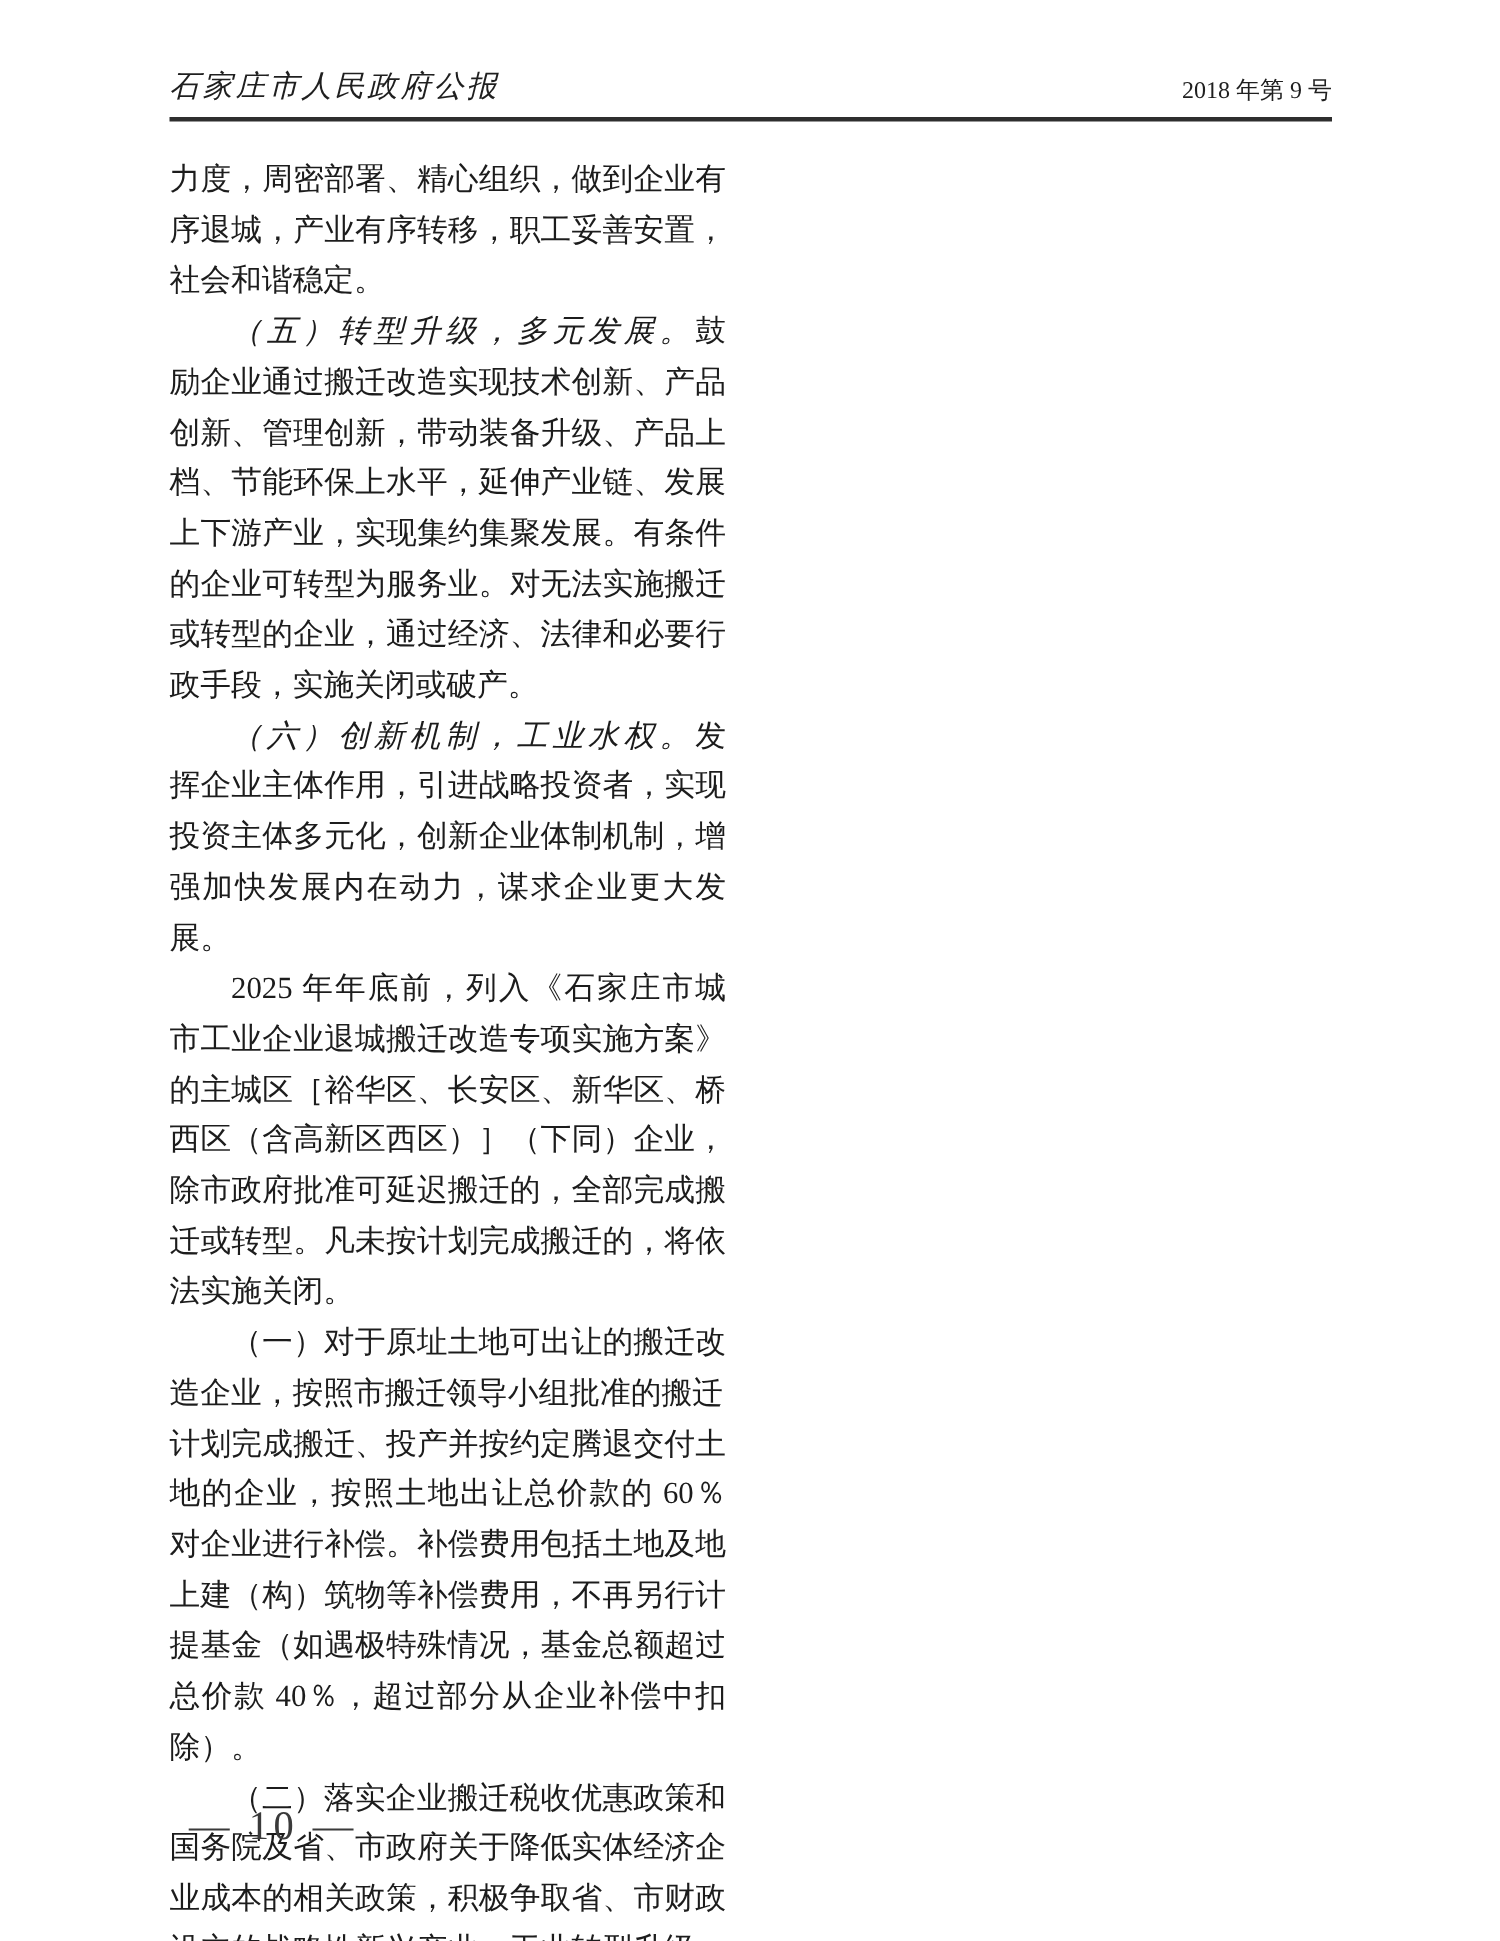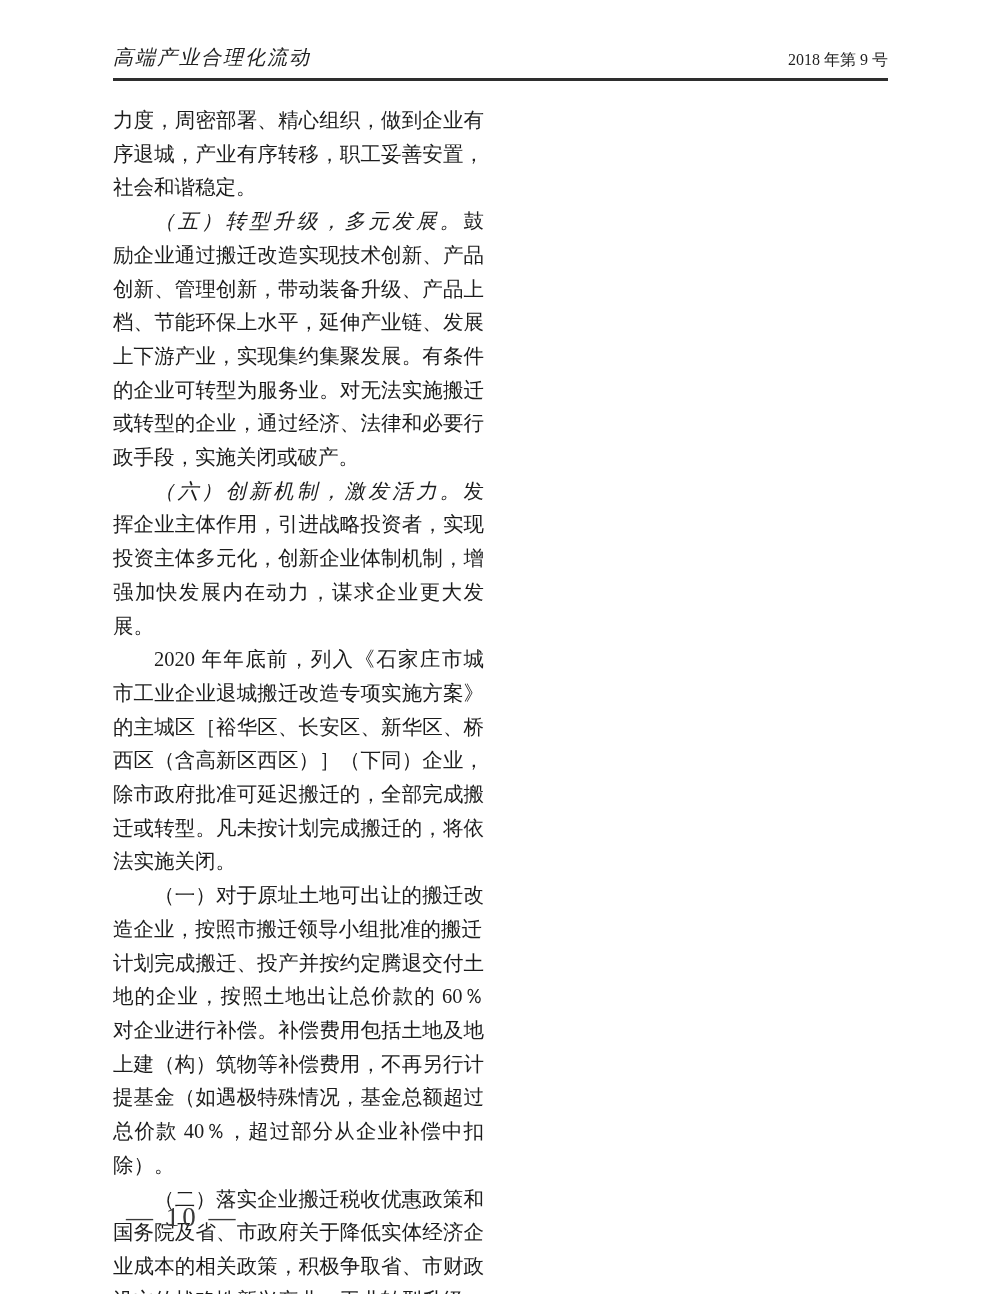--- a/index.html
+++ b/index.html
@@ -83,30 +83,30 @@
     font-size: 27px;
     color: #3a3a3a;
     letter-spacing: 3px;
   }
 </style>
 </head>
 <body>
 
 <div class="page">
   <header class="page-header">
-    <span class="pub-title">高端产业合理化流动</span>
+    <span class="pub-title">石家庄市人民政府公报</span>
     <span class="issue">2018 年第 9 号</span>
   </header>
 
   <main class="content">
     <div class="col">
         <p class="para continuation"><span class="run-normal">力度，周密部署、精心组织，做到企业有序退城，产业有序转移，职工妥善安置，社会和谐稳定。</span></p>
         <p class="para body"><span class="run-kai">（五）转型升级，多元发展。</span><span class="run-normal">鼓励企业通过搬迁改造实现技术创新、产品创新、管理创新，带动装备升级、产品上档、节能环保上水平，延伸产业链、发展上下游产业，实现集约集聚发展。有条件的企业可转型为服务业。对无法实施搬迁或转型的企业，通过经济、法律和必要行政手段，实施关闭或破产。</span></p>
-        <p class="para body"><span class="run-kai">（六）创新机制，激发活力。</span><span class="run-normal">发挥企业主体作用，引进战略投资者，实现投资主体多元化，创新企业体制机制，增强加快发展内在动力，谋求企业更大发展。</span></p>
-        <p class="para body"><span class="run-normal">2020 年年底前，列入《石家庄市城市工业企业退城搬迁改造专项实施方案》的主城区［裕华区、长安区、新华区、桥西区（含高新区西区）］（下同）企业，除市政府批准可延迟搬迁的，全部完成搬迁或转型。凡未按计划完成搬迁的，将依法实施关闭。</span></p>
+        <p class="para body"><span class="run-kai">（六）创新机制，工业水权。</span><span class="run-normal">发挥企业主体作用，引进战略投资者，实现投资主体多元化，创新企业体制机制，增强加快发展内在动力，谋求企业更大发展。</span></p>
+        <p class="para body"><span class="run-normal">2025 年年底前，列入《石家庄市城市工业企业退城搬迁改造专项实施方案》的主城区［裕华区、长安区、新华区、桥西区（含高新区西区）］（下同）企业，除市政府批准可延迟搬迁的，全部完成搬迁或转型。凡未按计划完成搬迁的，将依法实施关闭。</span></p>
         <p class="para body"><span class="run-normal">（一）对于原址土地可出让的搬迁改造企业，按照市搬迁领导小组批准的搬迁</span></p>
       </div>
     <div class="col">
         <p class="para continuation"><span class="run-normal">计划完成搬迁、投产并按约定腾退交付土地的企业，按照土地出让总价款的 60％对企业进行补偿。补偿费用包括土地及地上建（构）筑物等补偿费用，不再另行计提基金（如遇极特殊情况，基金总额超过总价款 40％，超过部分从企业补偿中扣除）。</span></p>
         <p class="para body"><span class="run-normal">（二）落实企业搬迁税收优惠政策和国务院及省、市政府关于降低实体经济企业成本的相关政策，积极争取省、市财政设立的战略性新兴产业、工业转型升级、中小企业发展、开发区建设等相关专项资金，支持企业搬迁改造。</span></p>
         <p class="para body"><span class="run-normal">（四）盘活土地资源。鼓励企业通过</span></p>
       </div>
   </main>
 
   <footer class="page-footer">

